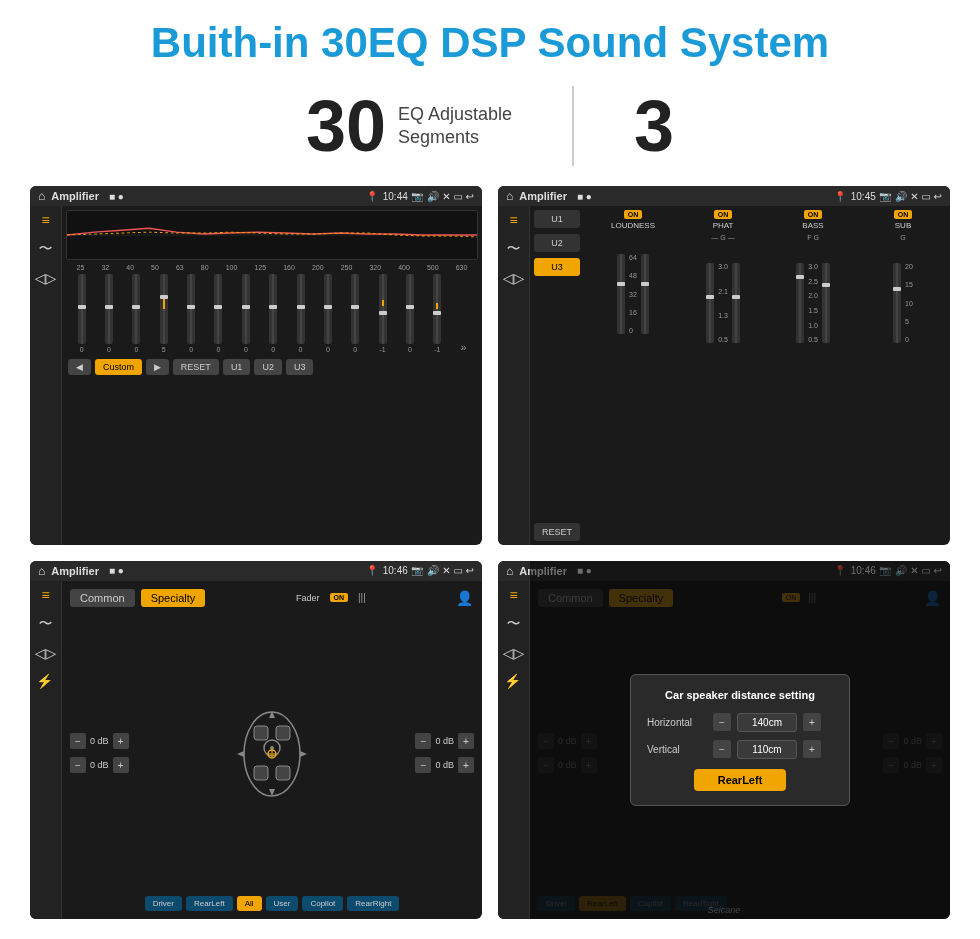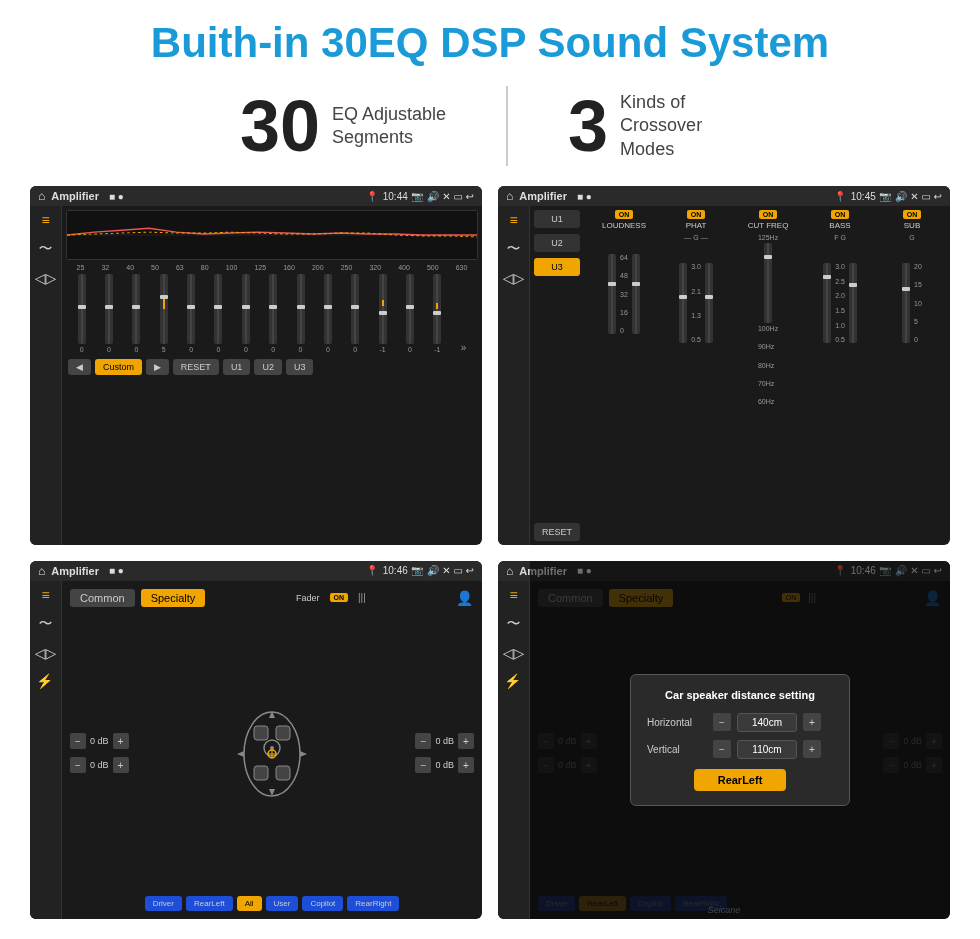--- a/index.html
+++ b/index.html
@@ -346,21 +346,21 @@
 
     .speaker-buttons {
       display: flex;
       flex-wrap: wrap;
       gap: 4px;
       padding: 4px;
       justify-content: center;
     }
 
     .spk-btn {
-      background: #1d4ed8;
+      background: #0c4a6e;
       color: #ccc;
       border: none;
       border-radius: 3px;
       padding: 3px 8px;
       font-size: 8px;
       cursor: pointer;
     }
 
     .spk-btn.active { background: #f0a500; color: #000; }
 
@@ -455,24 +455,20 @@
     <div class="stat-block">
       <span class="stat-number">30</span>
       <span class="stat-text">
         <span>EQ Adjustable</span><br>
         <span>Segments</span>
       </span>
     </div>
     <div class="stat-divider"></div>
     <div class="stat-block">
       <span class="stat-number">3</span>
-      <span class="stat-text">
-        <span>Kinds of</span><br>
-        <span>Crossover Modes</span>
-      </span>
     </div>
   </div>
 
   <div class="screens-grid">
 
     <div class="screen">
       <div class="status-bar">
         <span class="home-icon">⌂</span>
         <span class="title">Amplifier</span>
         <span>■ ●</span>
@@ -700,38 +696,20 @@
                       <span>1.3</span>
                       <span>0.5</span>
                   </div>
                   <div class="v-slider" style="height:80px;">
                     <div class="v-slider-track"></div>
                     <div class="v-slider-thumb" style="bottom:55%;"></div>
                   </div>
                 </div>
               </div>
 
-              <div class="crossover-section">
-                <div class="on-badge">ON</div>
-                <div class="section-label">CUT FREQ</div>
-                <div style="font-size:7px;color:#999;display:flex;flex-direction:column;align-items:center;gap:2px;">
-                  <span>125Hz</span>
-                  <div class="v-slider" style="height:80px;">
-                    <div class="v-slider-track"></div>
-                    <div class="v-slider-thumb" style="bottom:80%;"></div>
-                  </div>
-                  <div style="display:flex;flex-direction:column;justify-content:space-between;height:80px;font-size:7px;color:#999;">
-                    <span>100Hz</span>
-                      <span>90Hz</span>
-                      <span>80Hz</span>
-                      <span>70Hz</span>
-                      <span>60Hz</span>
-                  </div>
-                </div>
-              </div>
 
               <div class="crossover-section">
                 <div class="on-badge">ON</div>
                 <div class="section-label">BASS</div>
                 <div style="font-size:7px;color:#999;margin-bottom:2px;">F G</div>
                 <div class="cross-slider-area">
                   <div class="v-slider" style="height:80px;">
                     <div class="v-slider-track"></div>
                     <div class="v-slider-thumb" style="bottom:80%;"></div>
                   </div>

